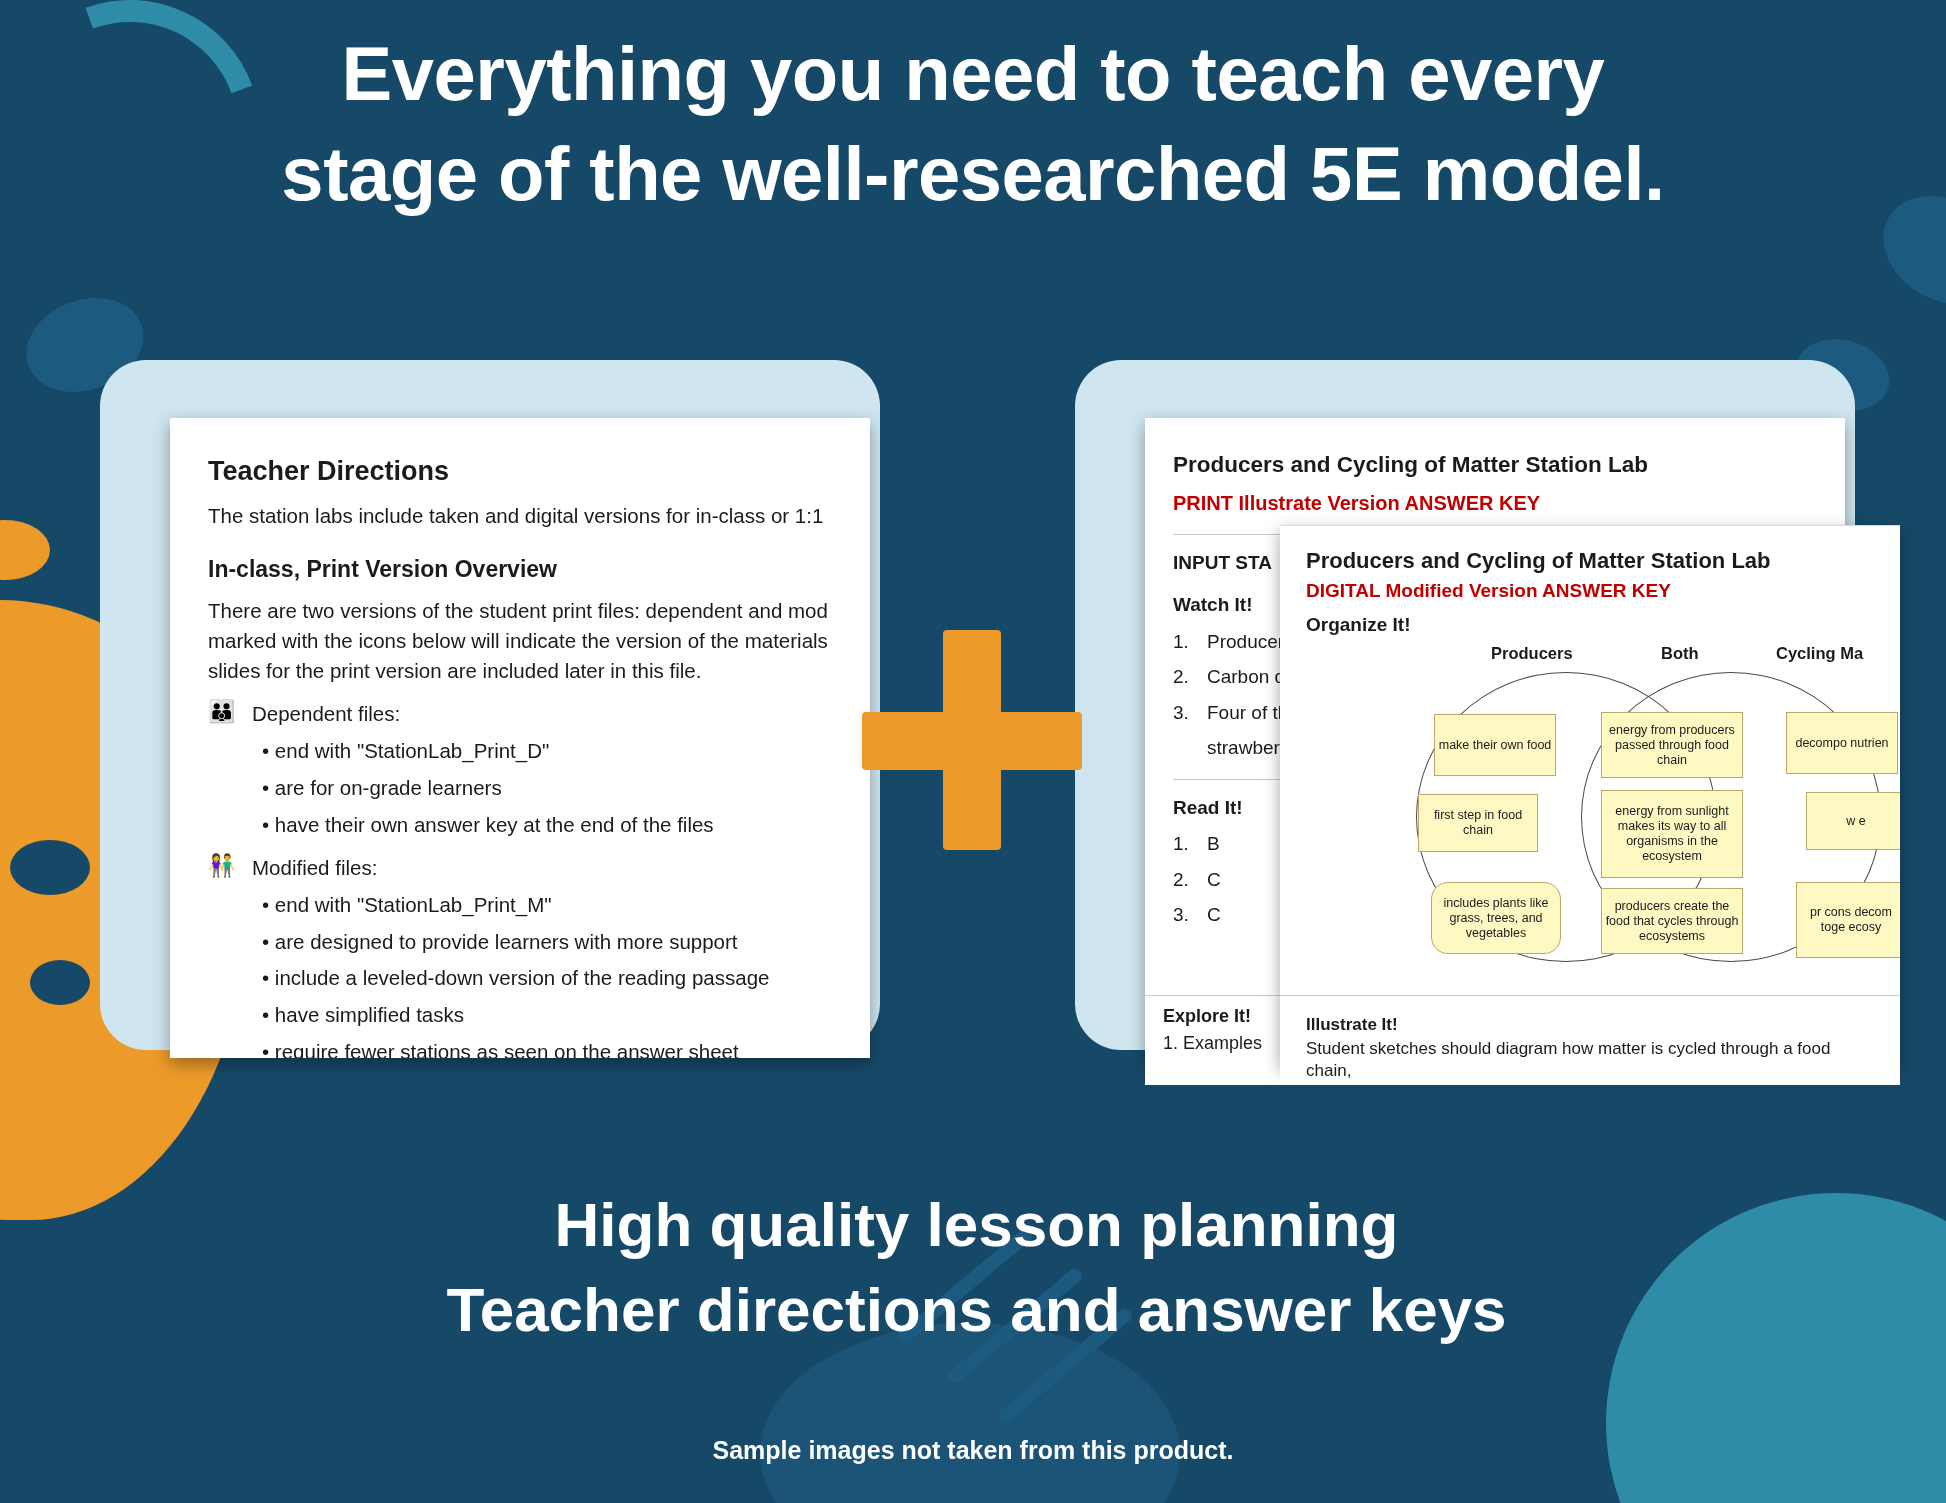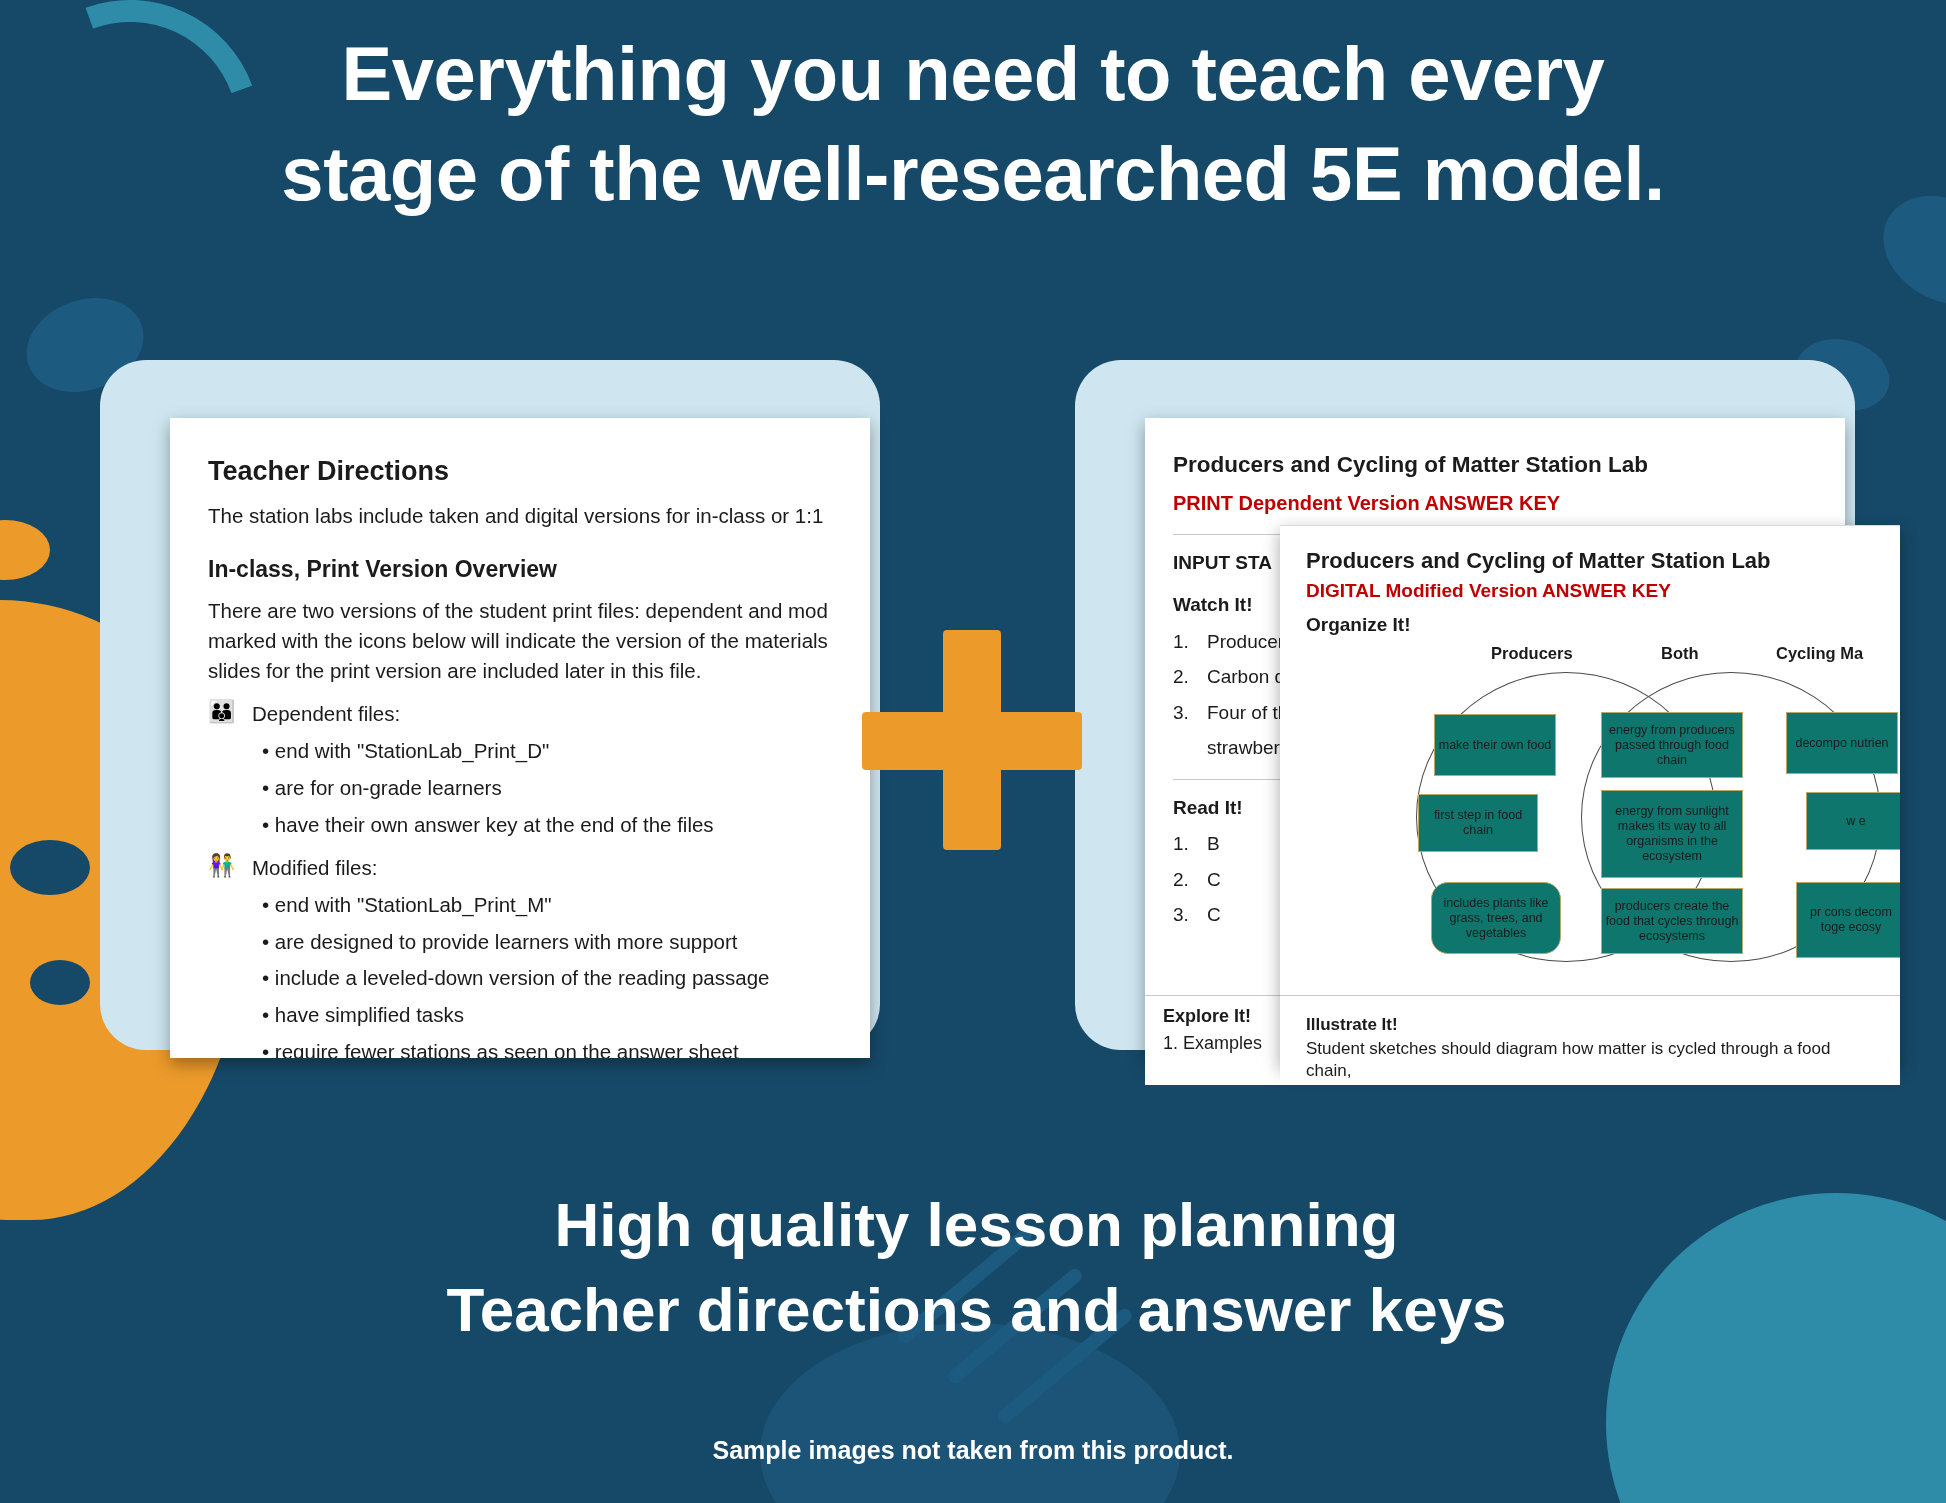--- a/index.html
+++ b/index.html
@@ -104,21 +104,21 @@
   #doc-digital-key h2 { font-size: 22px; margin: 0 0 6px 0; }
   #doc-digital-key .red-sub { font-size: 19px; margin-bottom: 12px; }
 
   
   #venn-wrap { position: relative; width: 100%; height: 330px; margin-top: 6px; }
   .venn-head { position:absolute; font-weight:bold; font-size:16.5px; }
   .circle-outline {
     position:absolute; border: 1.6px solid #4a4a4a; border-radius: 50%;
   }
   .note {
-    position: absolute; background: #0f766e; border: 1px solid #b9a86a;
+    position: absolute; background: #fef9c3; border: 1px solid #b9a86a;
     font-size: 12.5px; text-align:center; line-height:1.2;
     display:flex; align-items:center; justify-content:center; padding: 3px;
   }
   #illustrate-box {
     position:absolute; left: 1280px; top: 655px; width: 620px; height: 90px;
     background:#fff; border-top:1px solid #c9c9c9; padding: 18px 26px;
     font-size: 17px; line-height:1.28; color:#1b1b1b; overflow:hidden;
   }
   #illustrate-box b { display:block; margin-bottom: 2px; }
 
@@ -201,21 +201,21 @@
       <div>• include a leveled-down version of the reading passage</div>
       <div>• have simplified tasks</div>
       <div>• require fewer stations as seen on the answer sheet</div>
 
     </div>
 
   </div>
 
   <div class="paper" id="doc-print-key">
     <h2>Producers and Cycling of Matter Station Lab</h2>
-    <div class="red-sub">PRINT Dependent Version ANSWER KEY</div>
+    <div class="red-sub">PRINT Illustrate Version ANSWER KEY</div>
     <div class="hr"></div>
     <div class="section-head">INPUT STA</div>
     <div class="section-head">Watch It!</div>
     <ul class="numlist">
       <li>
           <span class="n">1.</span>
           <span>Producers</span>
         </li>
       <li>
           <span class="n">2.</span>

